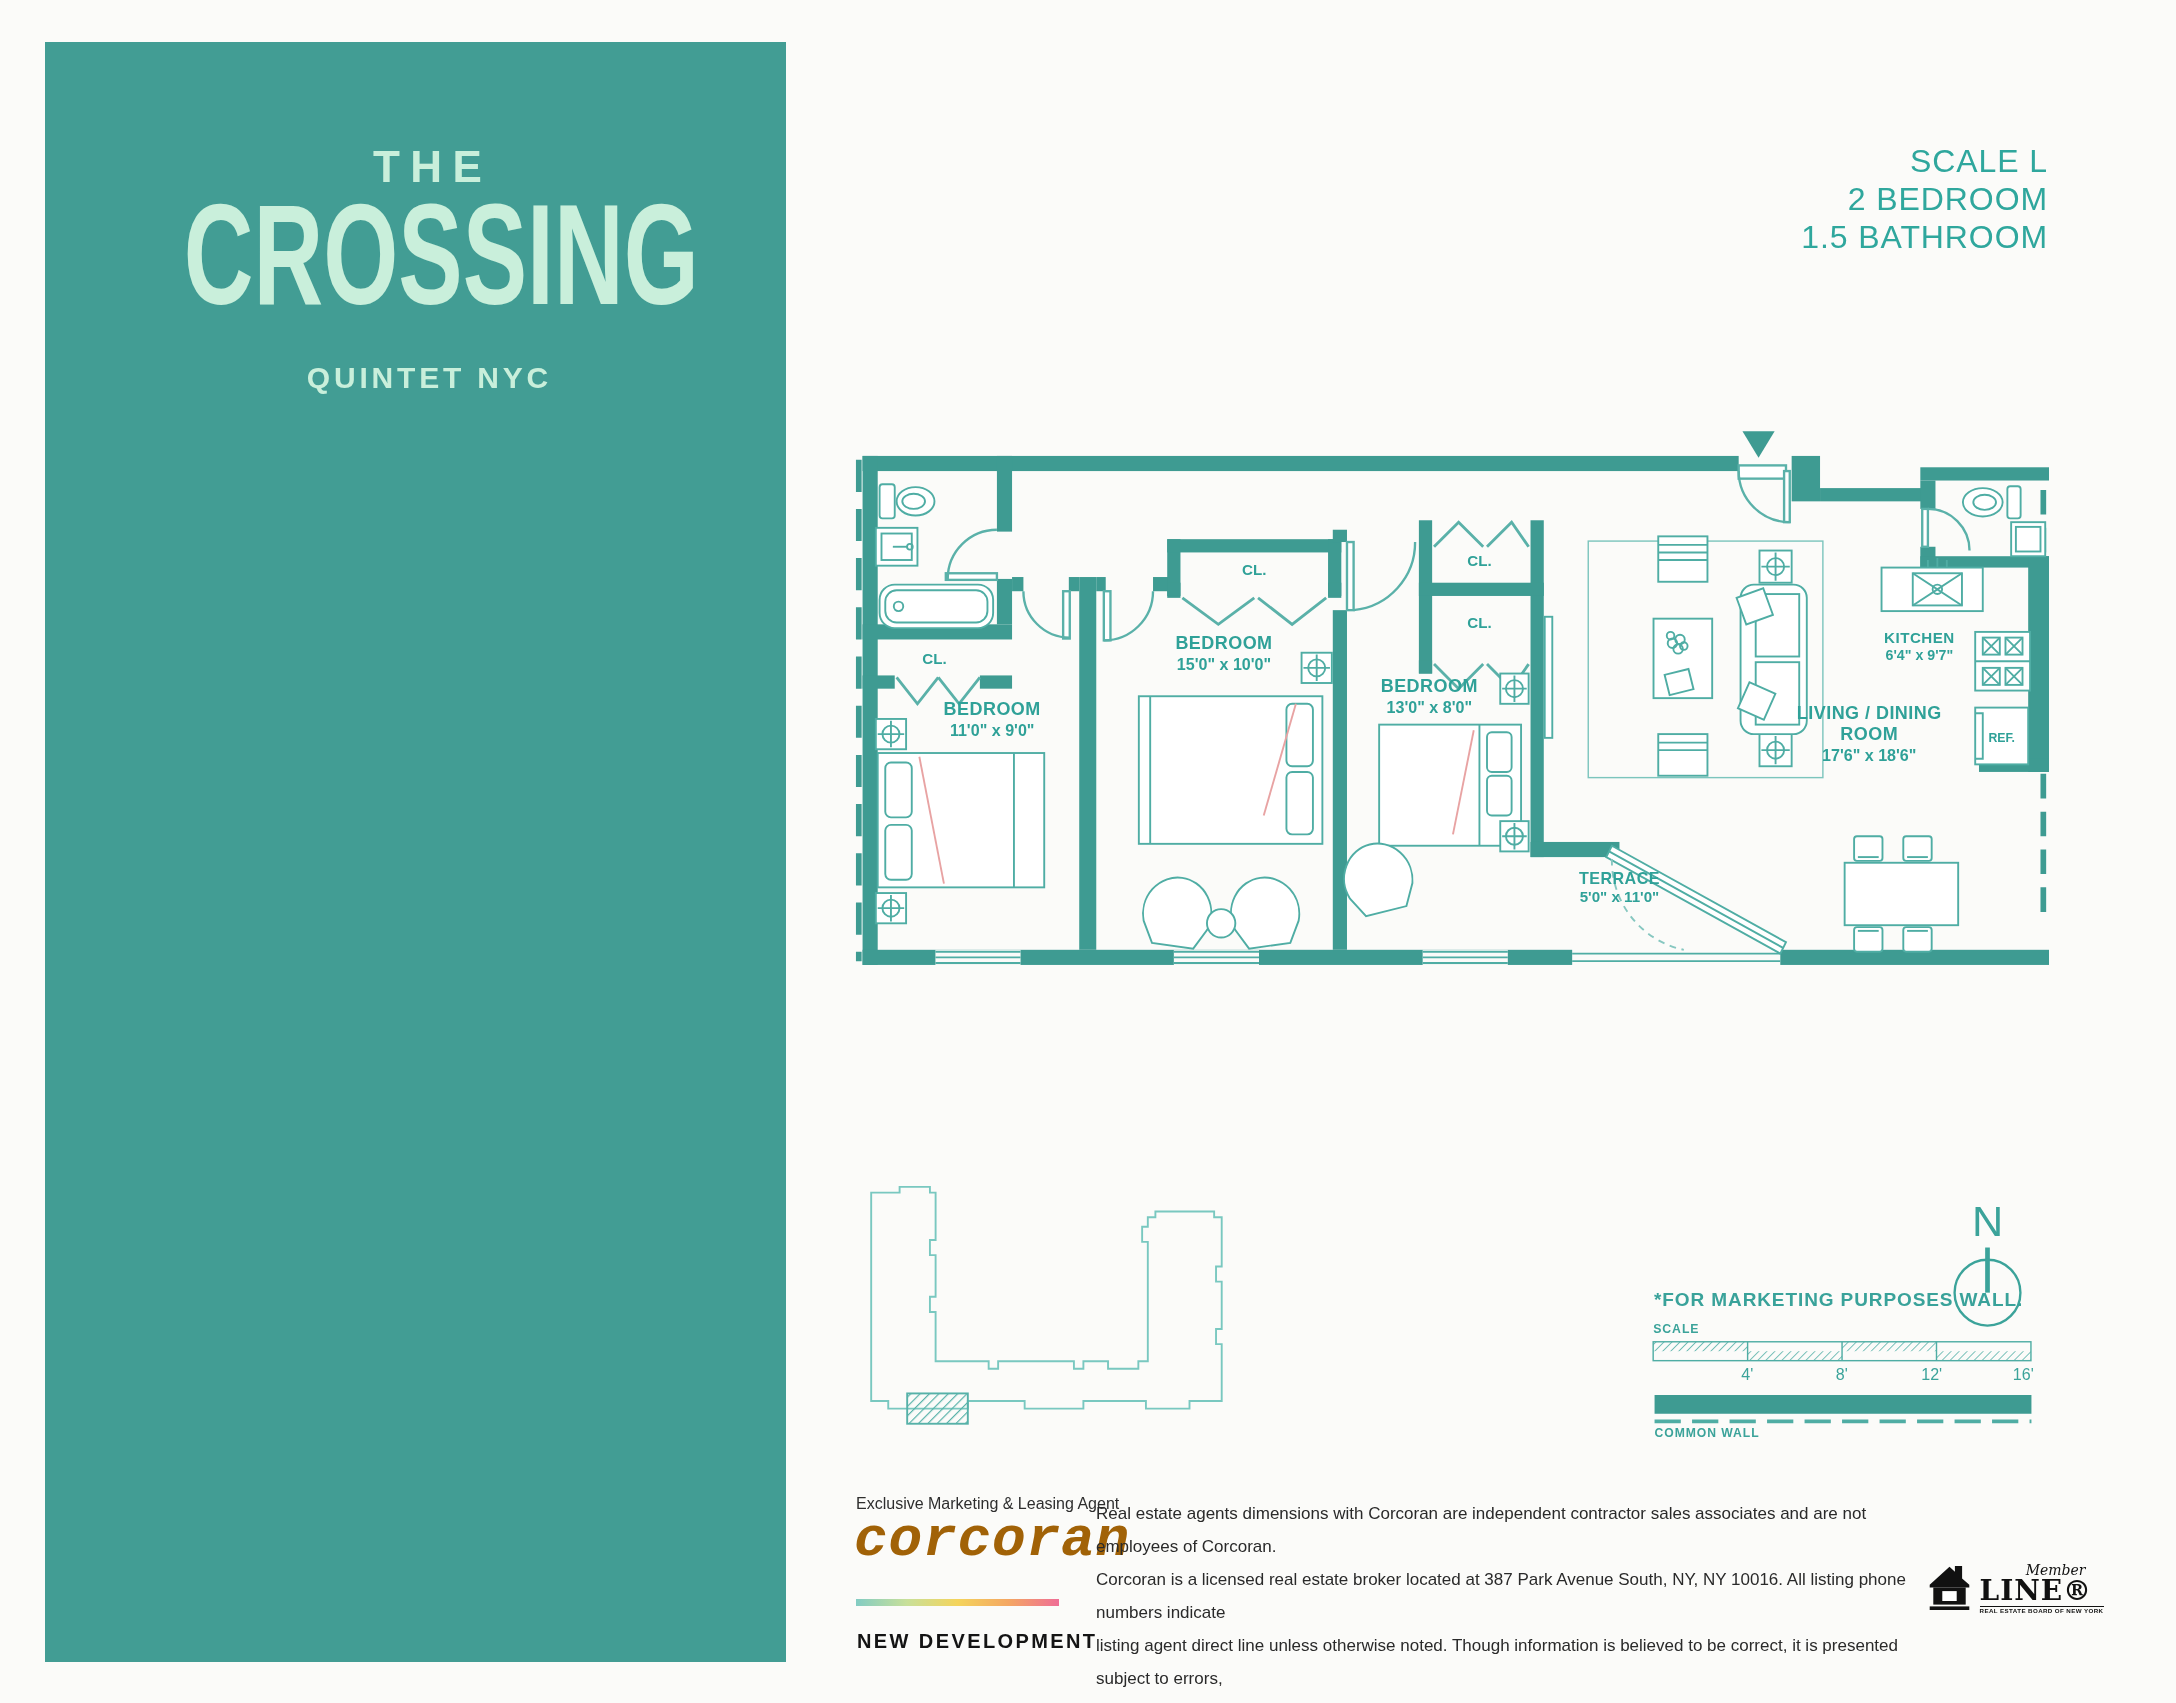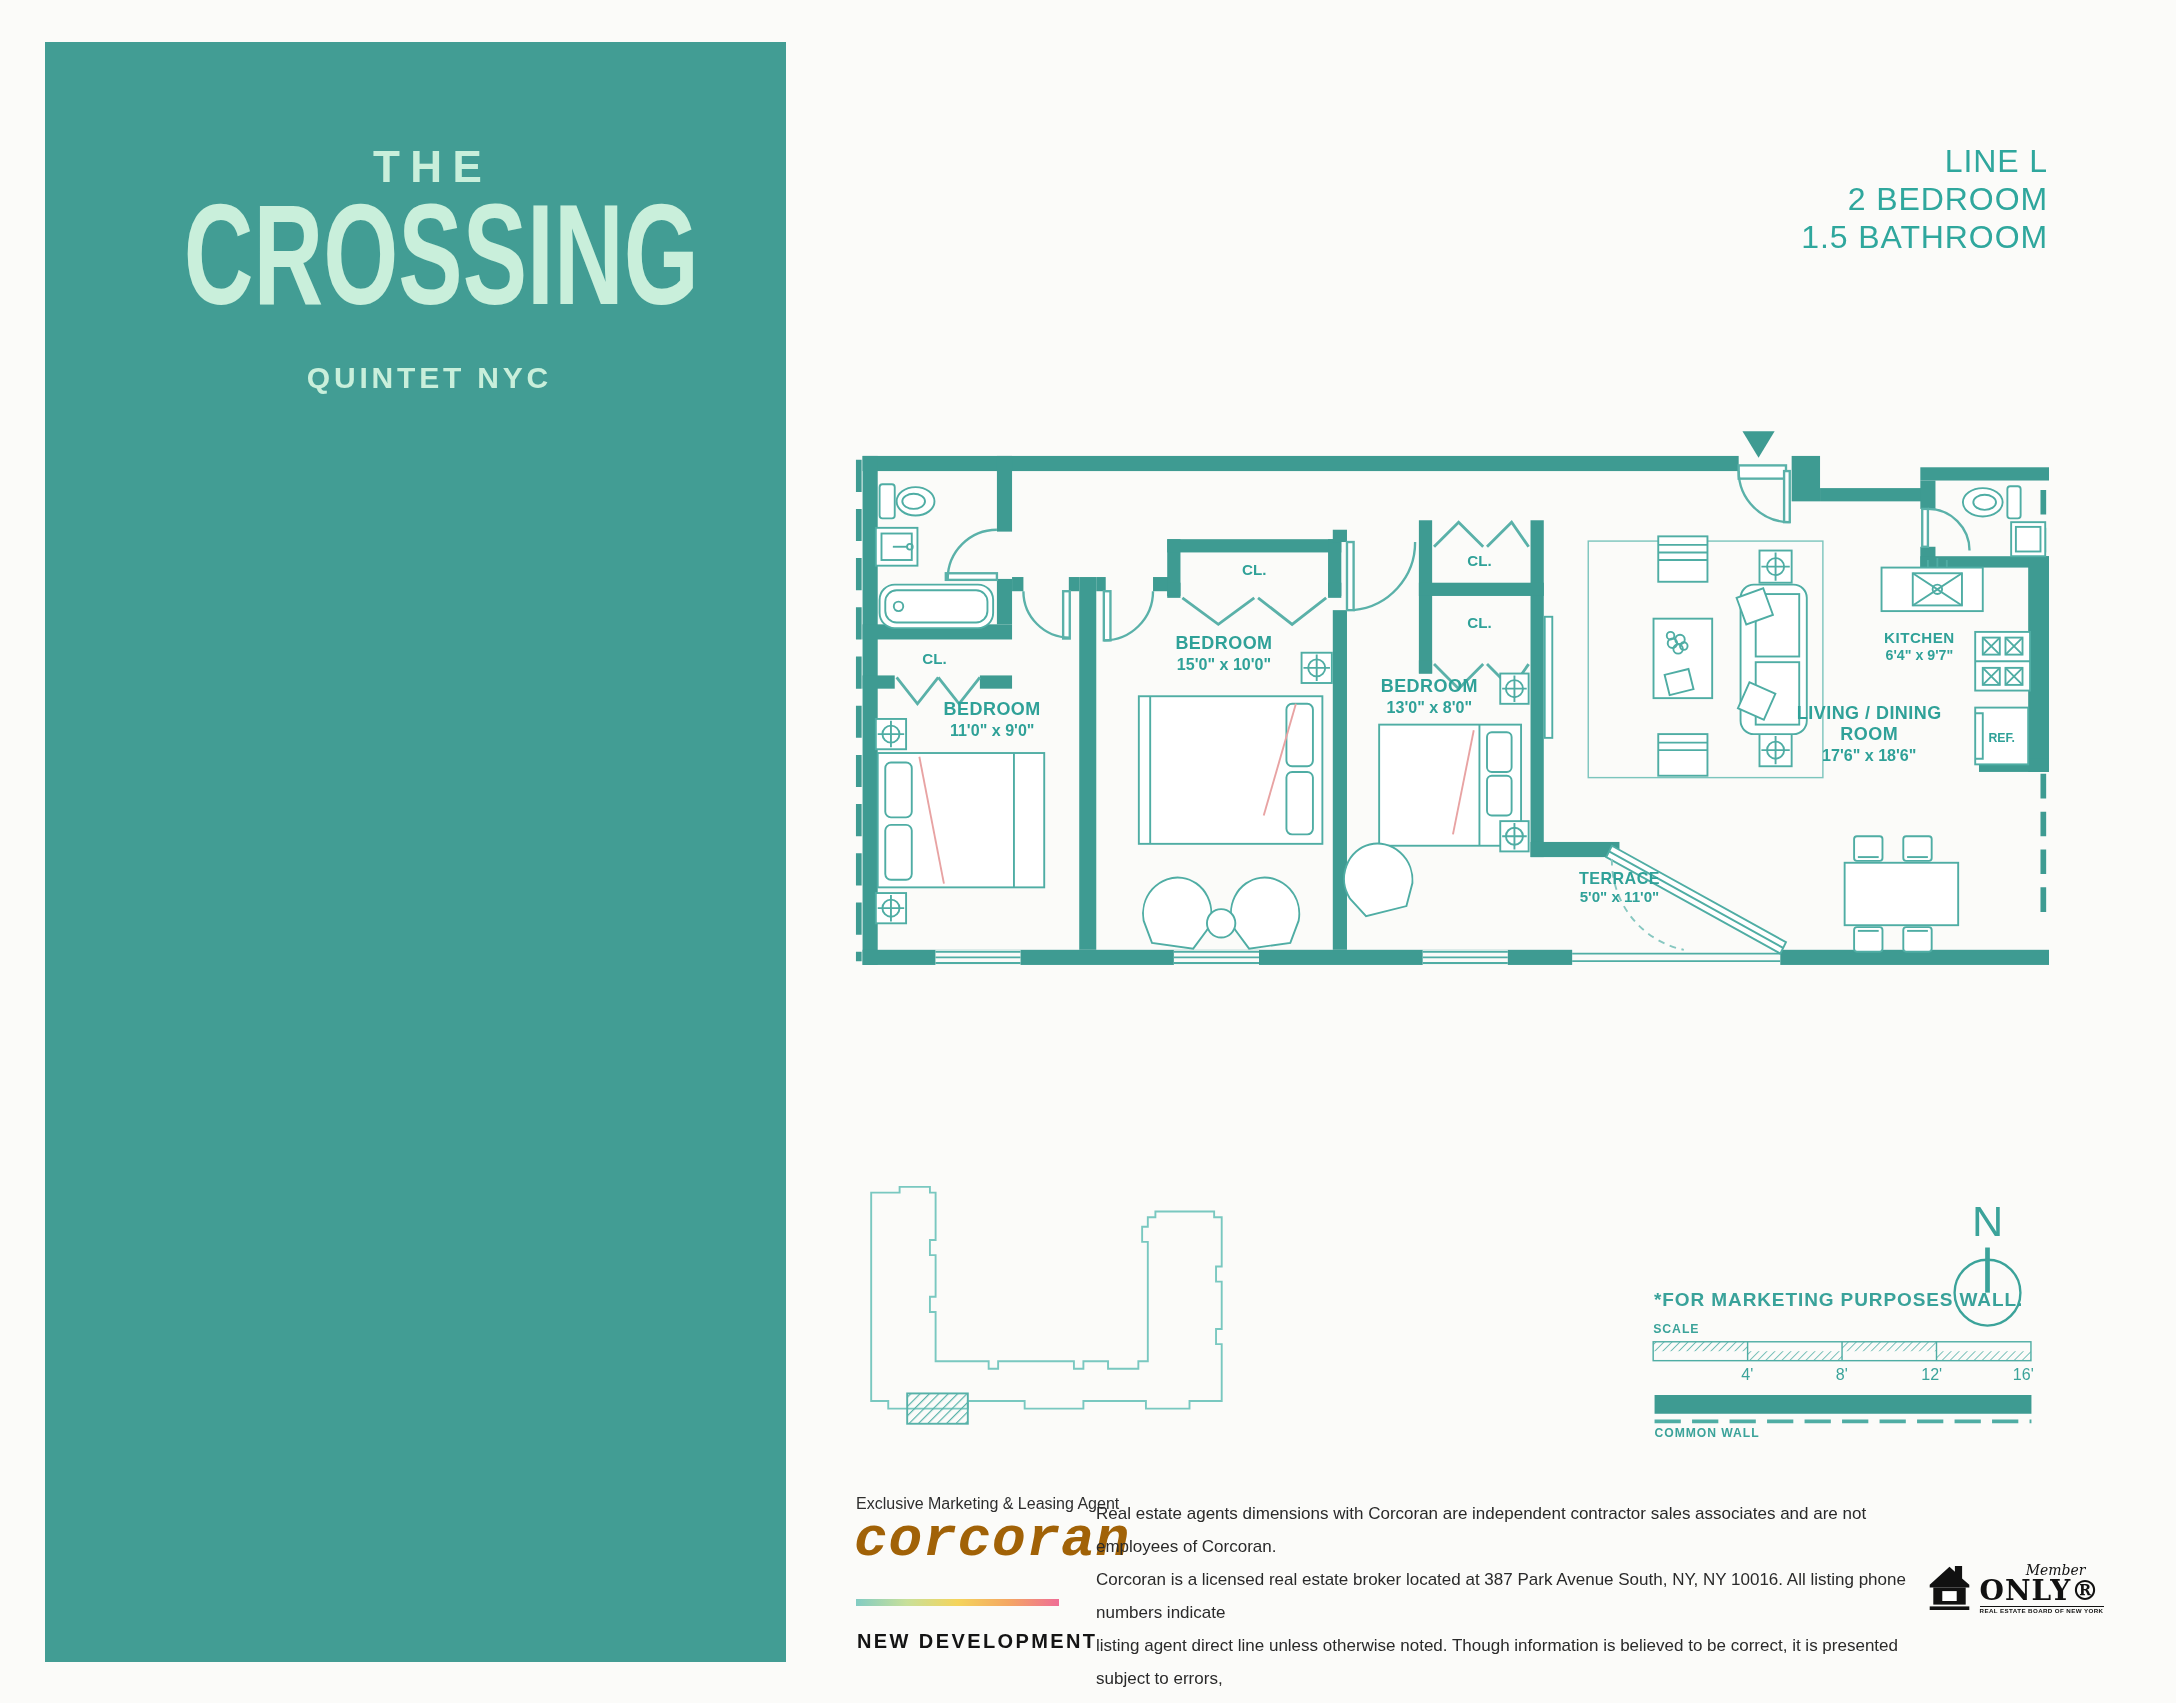--- a/index.html
+++ b/index.html
@@ -47,21 +47,21 @@
 <div class="page">
 
   <div class="abs sidebar">
     <div class="brand-top">THE</div>
     <div class="brand-main">CROSSING</div>
     <div class="brand-sub">QUINTET NYC</div>
   </div>
 
 
   <div class="abs unit-info">
-    <div>LINE L</div>
+    <div>SCALE L</div>
     <div>2 BEDROOM</div>
     <div>1.5 BATHROOM</div>
   </div>
 
   <svg class="abs" style="left:855px;top:397px;" width="1194" height="572" viewBox="0 0 1262 604">
 
     <g fill="#3E9B92">
       <rect x="8" y="62" width="926" height="16"></rect>
       <rect x="990" y="62" width="30" height="48"></rect>
       <rect x="1020" y="96" width="110" height="14"></rect>
@@ -383,19 +383,19 @@
 
   <div class="abs rebny">
     <svg width="45" height="49" viewBox="0 0 50 54">
       <path d="M3,24 L25,4 L31,9.5 L31,3 L39,3 L39,17 L47,24 L47,27 L3,27 Z" fill="#111"></path>
       <rect x="7" y="27" width="36" height="19" fill="#111"></rect>
       <rect x="17" y="31" width="16" height="11" fill="#FFF"></rect>
       <rect x="3" y="48" width="44" height="4" fill="#111"></rect>
     </svg>
     <div class="rebny-txt">
       <span class="rebny-member">Member</span>
-      <span class="rebny-name">ONLY®</span>
+      <span class="rebny-name">LINE®</span>
       <span class="rebny-tag">REAL ESTATE BOARD OF NEW YORK</span>
     </div>
   </div>
 
 </div>
 
 
 </body></html>

